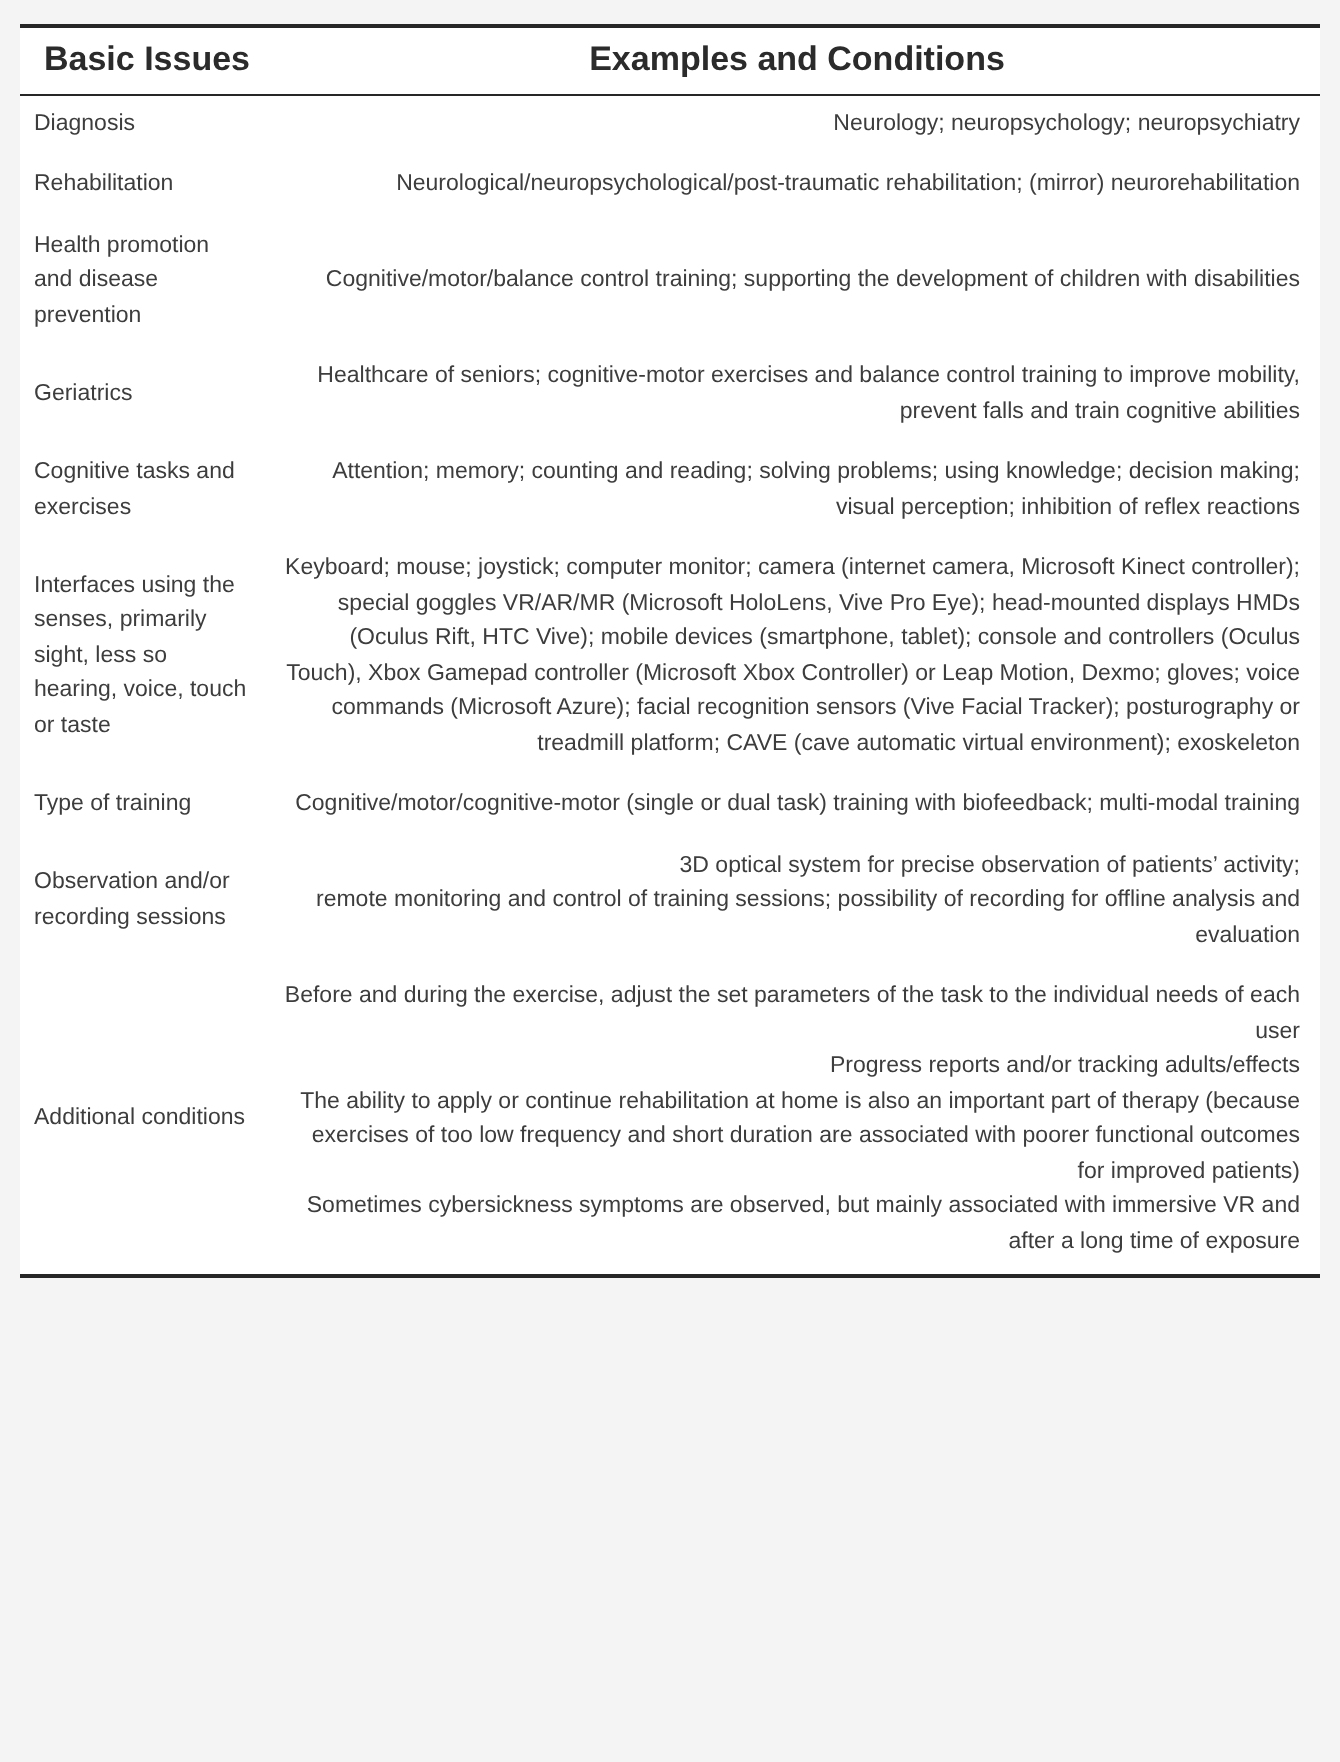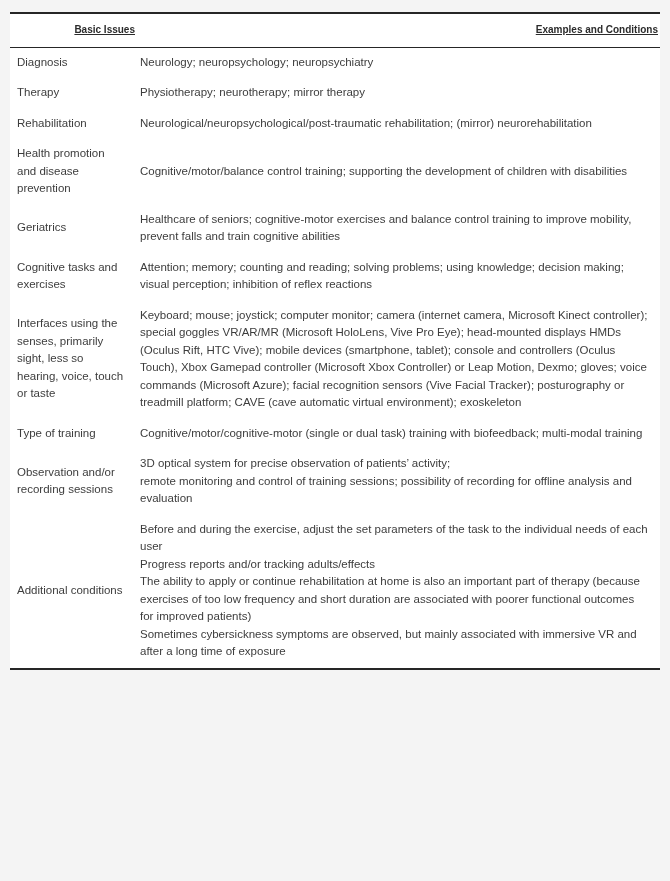--- a/index.html
+++ b/index.html
@@ -25,69 +25,62 @@
     background:var(--table-bg);
     border-top:2px solid var(--border-dark);
     border-bottom:2px solid var(--border-dark);
     table-layout:fixed;
     font-size:11.5px;
     line-height:17.5px;
   }
   thead th{
     font-weight:bold;
     color:var(--head-text);
-    text-align:right;
+    text-align:center;
     padding:7px 2px 8px 2px;
     border-bottom:1.5px solid var(--border-dark);
-    font-size:10px;
-    text-decoration:underline;
+    font-size:17px;
   }
   th.col-issue-h{width:127px;}
   tbody td{
     vertical-align:middle;
     padding-top:6px;
     padding-bottom:7px;
   }
   td.issue-cell{
     width:127px;
     padding-left:7px;
     padding-right:12px;
     margin-left:16px;
   }
   td.examples-cell{
     padding-left:3px;
     padding-right:10px;
   }
-  .para{display:block;}
+  .para{display:block;text-align:right;}
 </style>
 </head>
 <body>
 
 <div class="page">
   <table class="issues">
     <thead>
       <tr>
         <th class="col-issue-h">Basic Issues</th>
         <th class="col-examples-h">Examples and Conditions</th>
       </tr>
     </thead>
     <tbody id="rows-body">
   <tr>
     <td class="issue-cell">Diagnosis</td>
     <td class="examples-cell">
             <div class="para">Neurology; neuropsychology; neuropsychiatry</div>
           </td>
   </tr>
 
-  <tr>
-    <td class="issue-cell">Therapy</td>
-    <td class="examples-cell">
-            <div class="para">Physiotherapy; neurotherapy; mirror therapy</div>
-          </td>
-  </tr>
 
   <tr>
     <td class="issue-cell">Rehabilitation</td>
     <td class="examples-cell">
             <div class="para">Neurological/neuropsychological/post-traumatic rehabilitation; (mirror) neurorehabilitation</div>
           </td>
   </tr>
 
   <tr>
     <td class="issue-cell">Health promotion and disease prevention</td>

